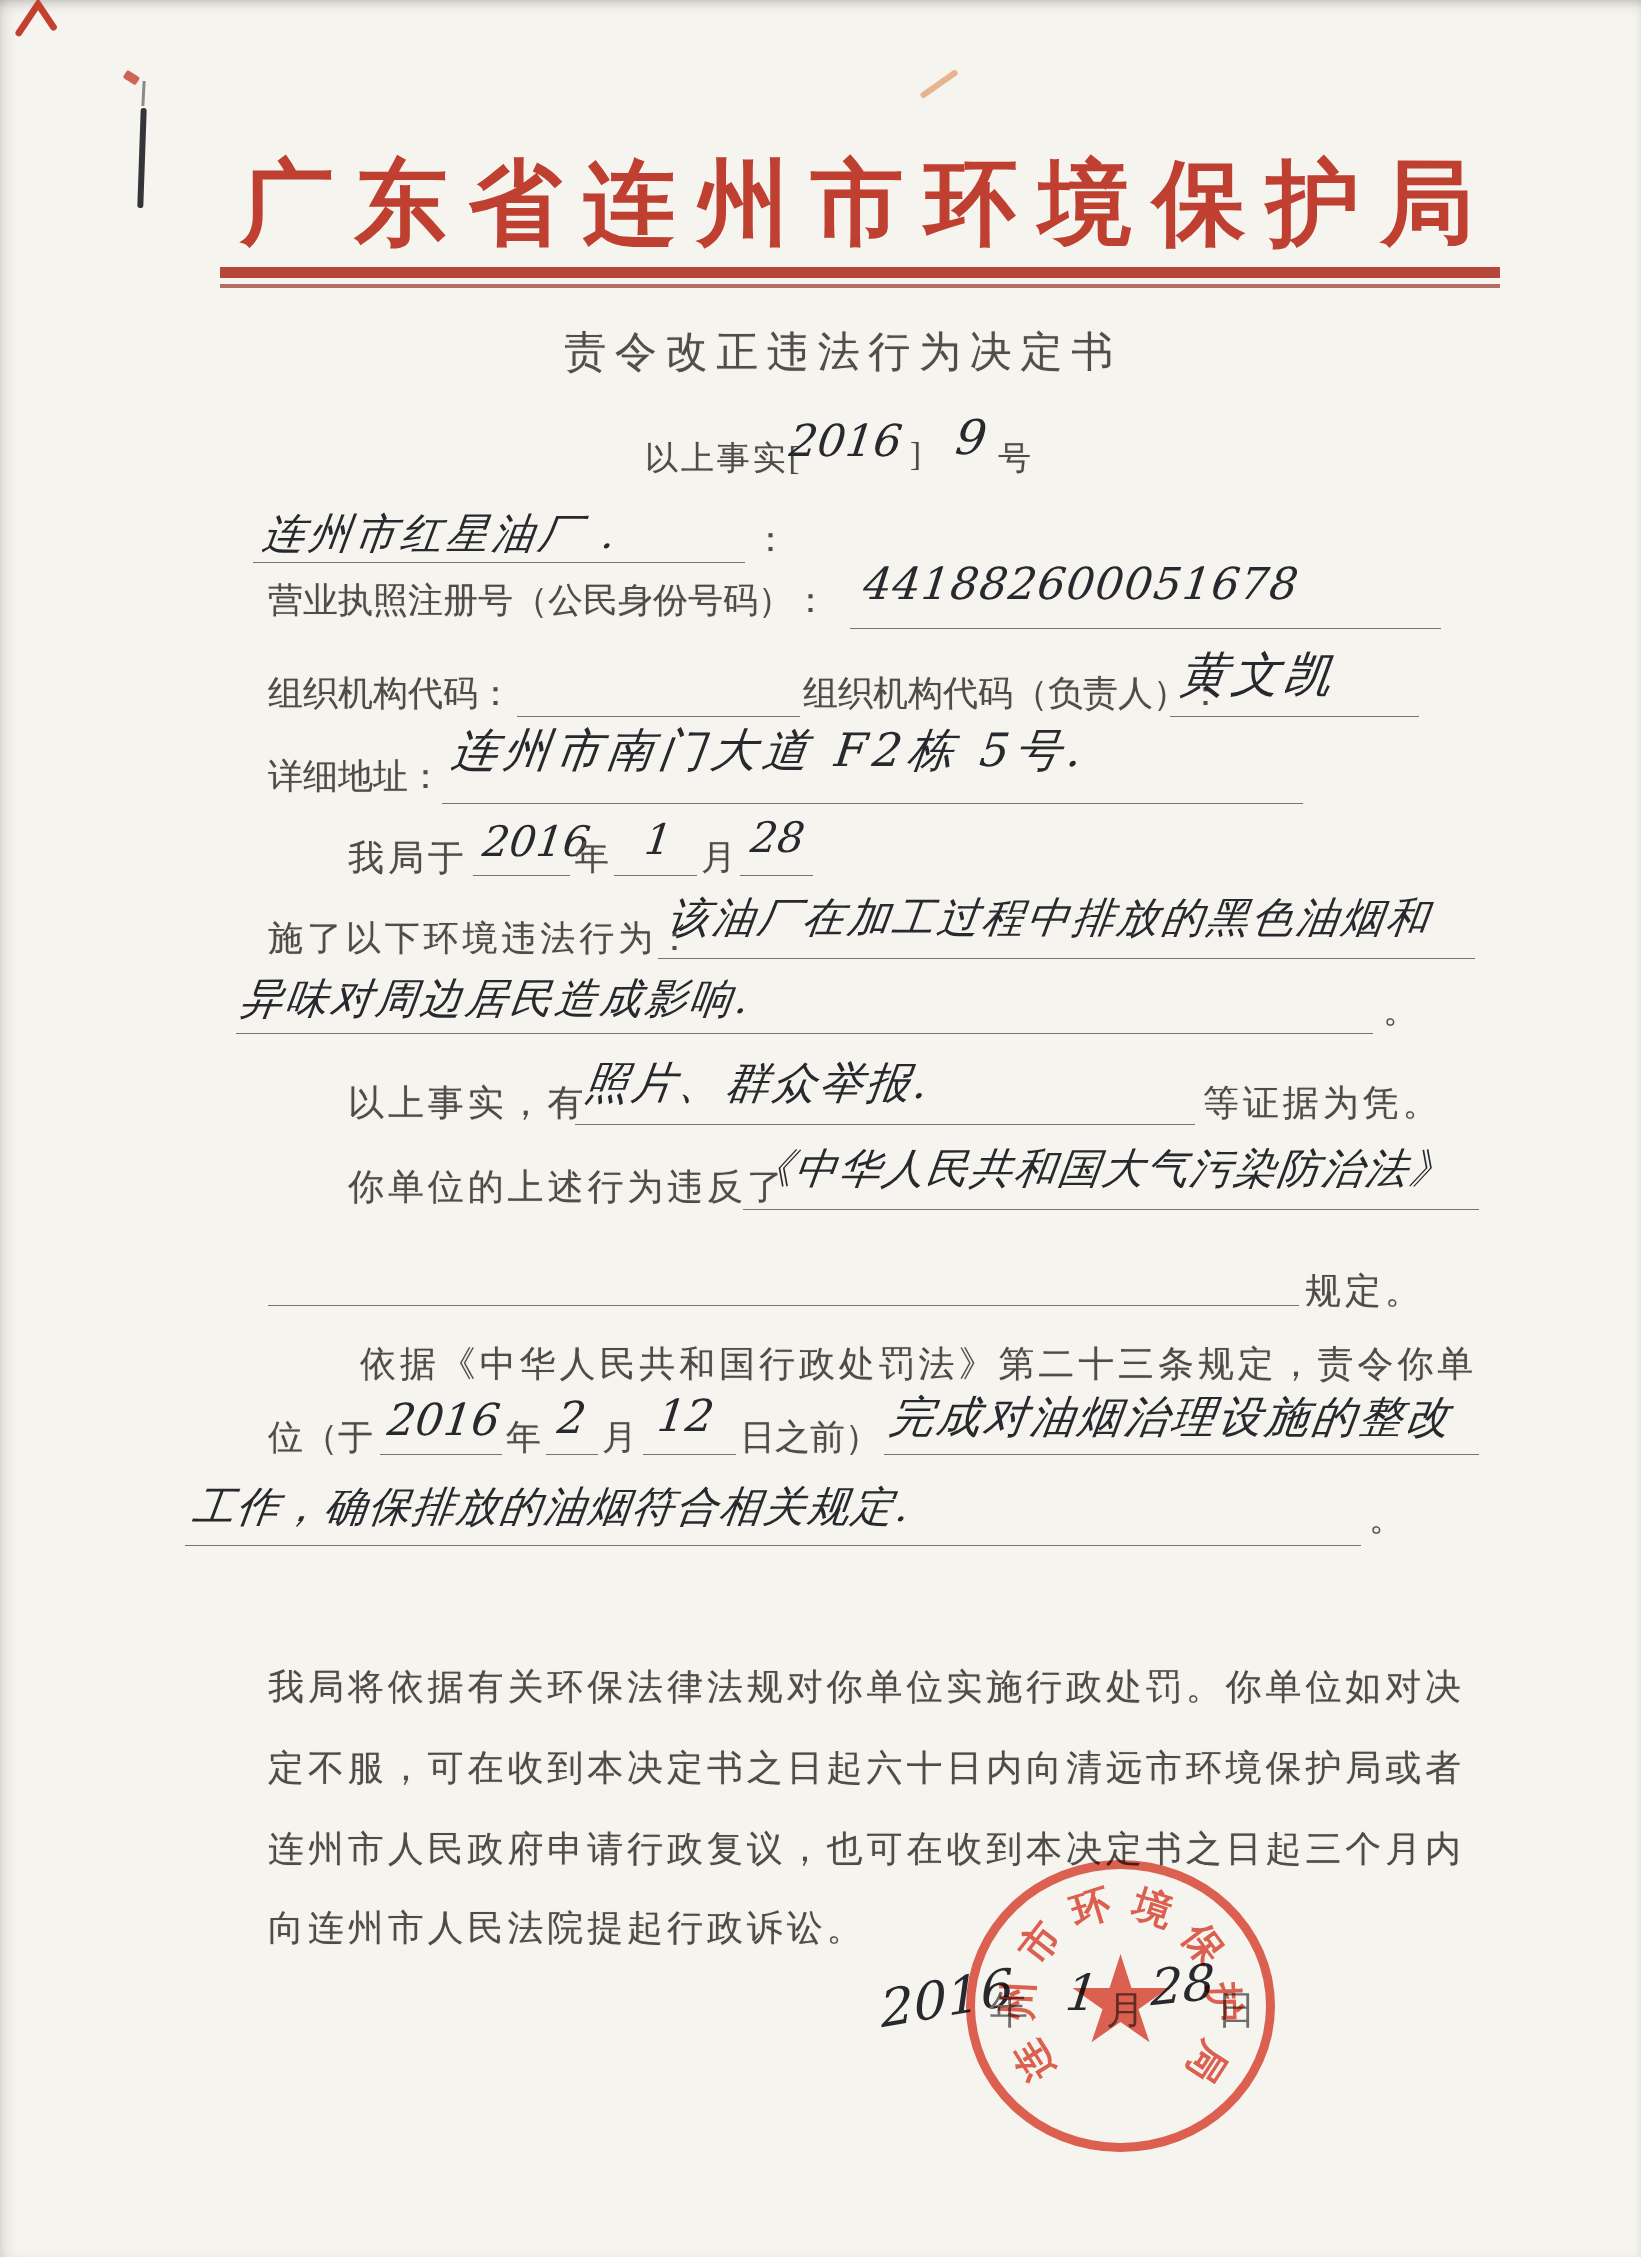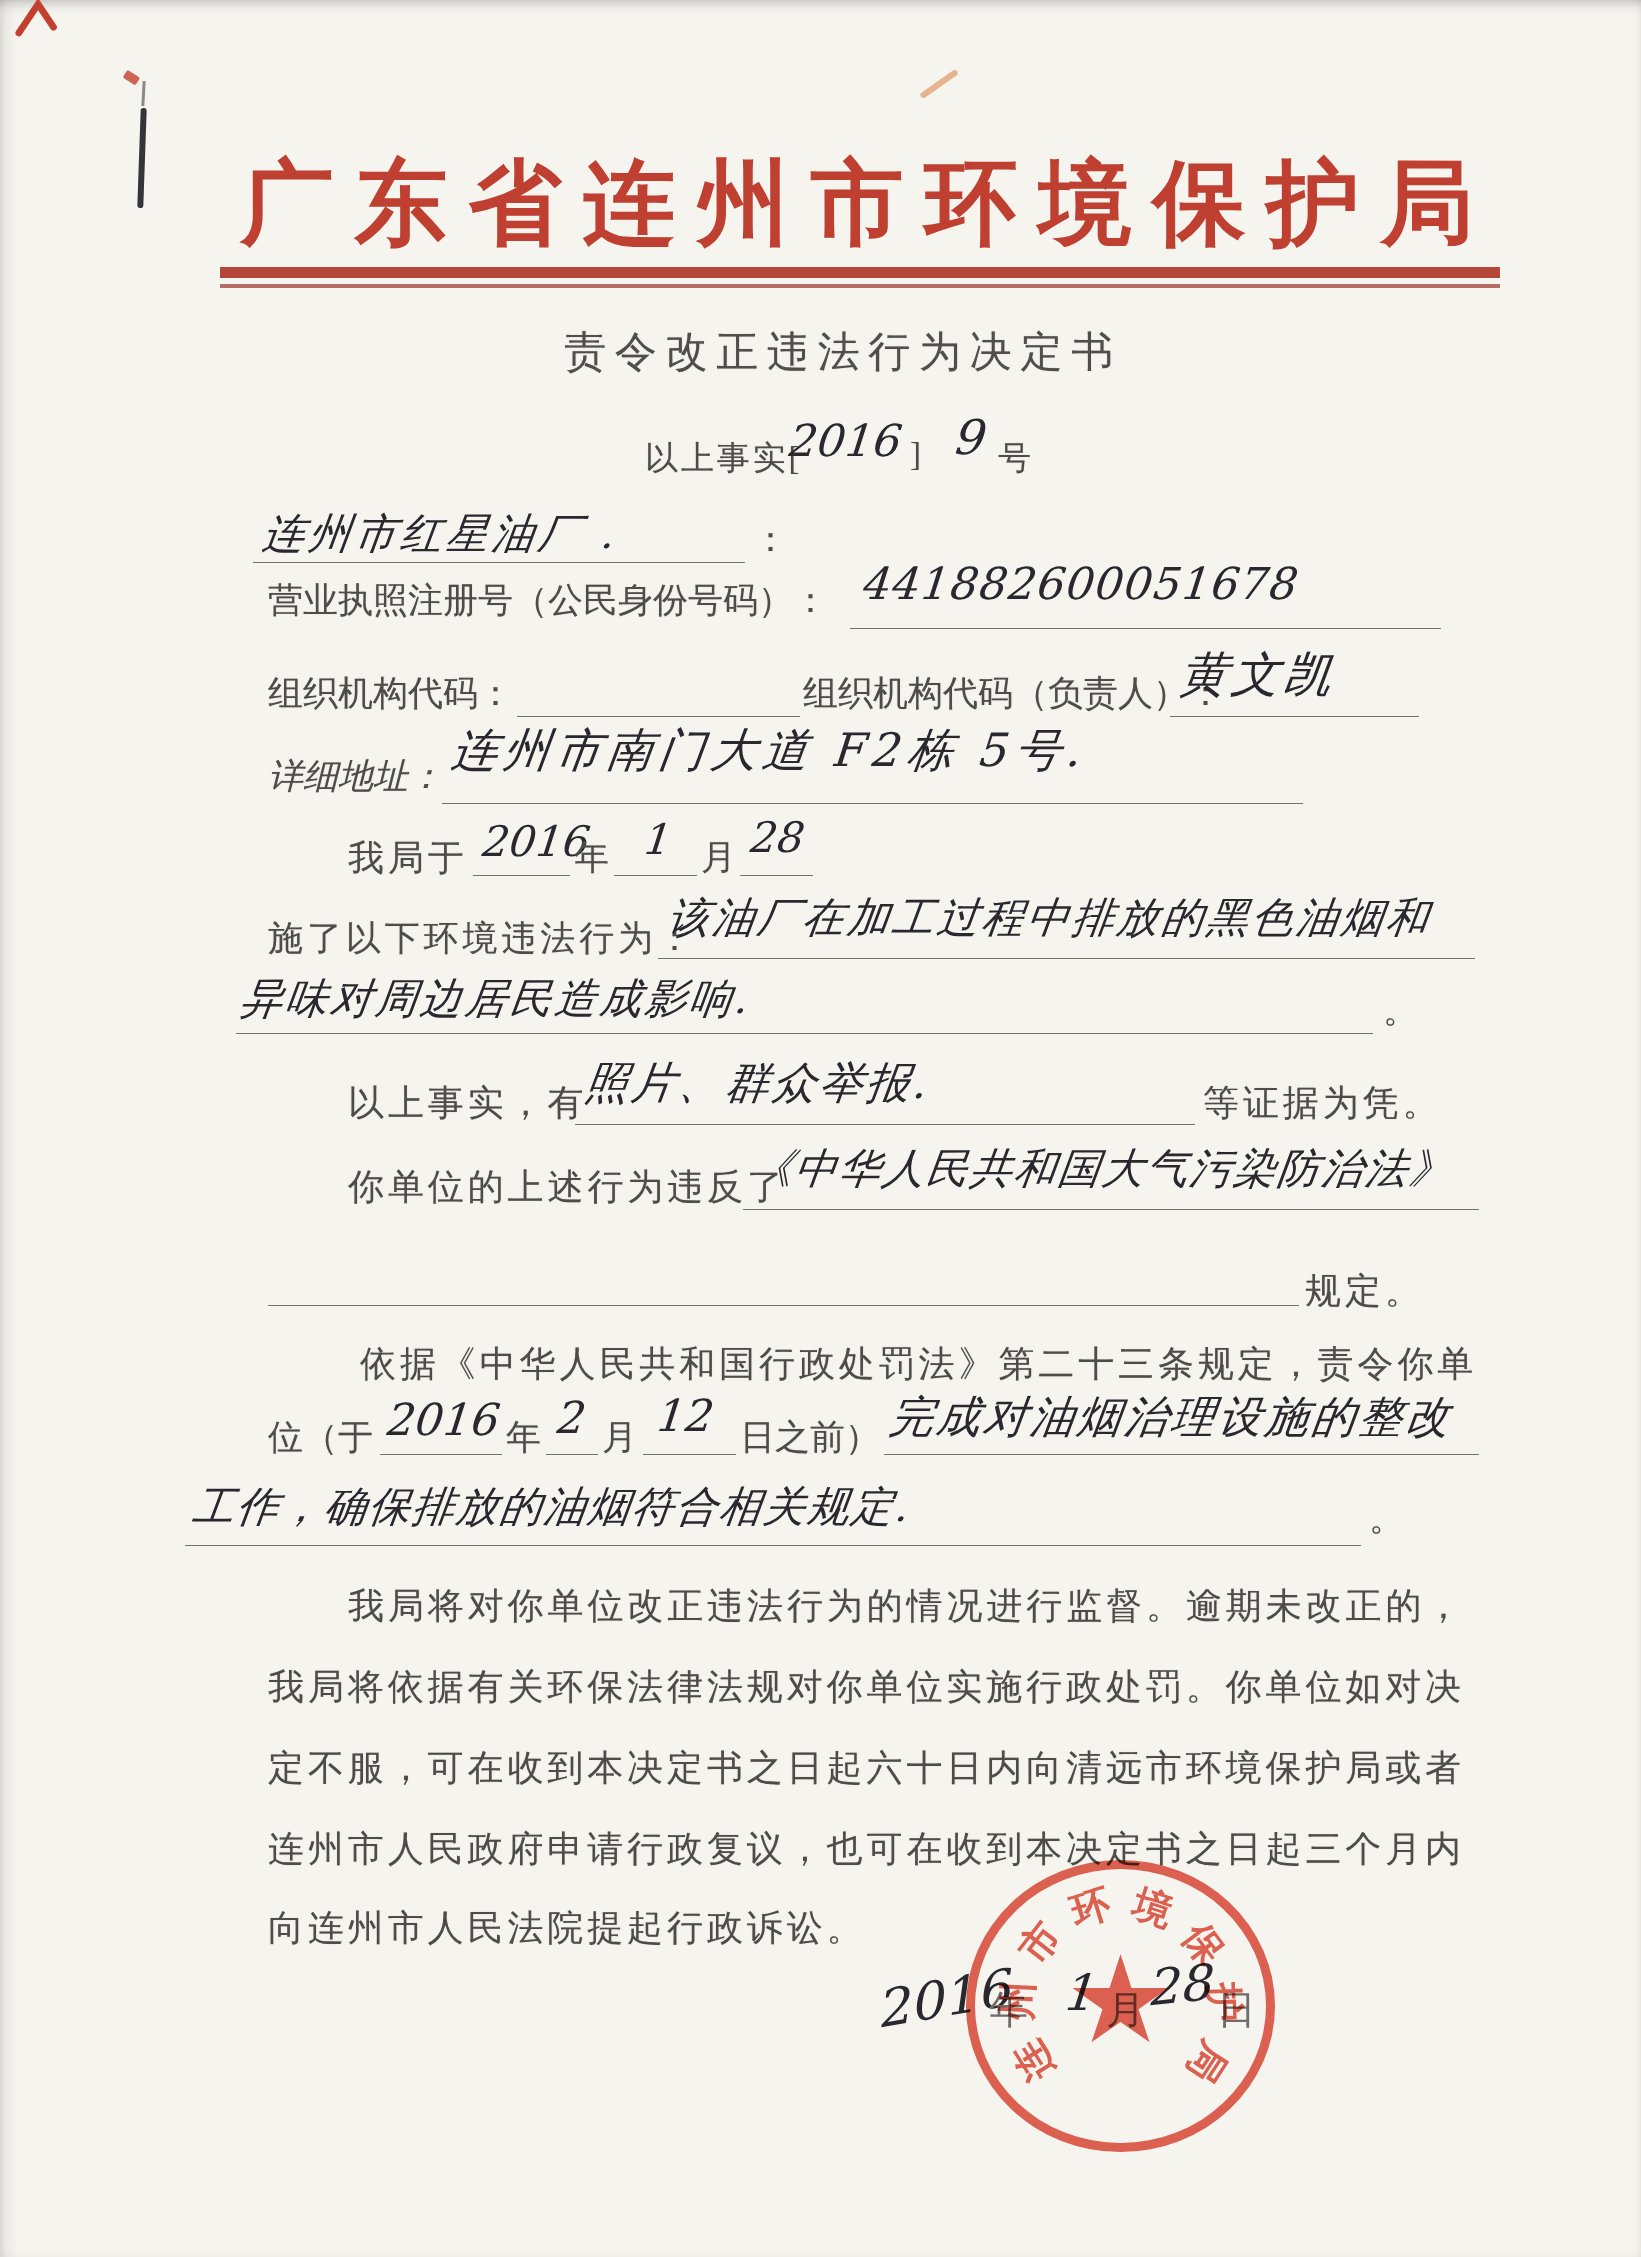--- a/index.html
+++ b/index.html
@@ -72,21 +72,21 @@
   <span class="print lbl" style="left:268px;top:577px;">营业执照注册号（公民身份号码）：</span>
   <span class="hw" style="left:864px;top:558px;font-size:44px;letter-spacing:1px;">441882600051678</span>
   <div class="ul" style="left:850px;top:628px;width:591px;"></div>
 
   <span class="print lbl" style="left:268px;top:670px;">组织机构代码：</span>
   <div class="ul" style="left:517px;top:716px;width:283px;"></div>
   <span class="print lbl" style="left:803px;top:670px;">组织机构代码（负责人）：</span>
   <span class="hw" style="left:1180px;top:643px;font-size:48px;letter-spacing:3.9px;">黄文凯</span>
   <div class="ul" style="left:1170px;top:716px;width:249px;"></div>
 
-  <span class="print lbl" style="left:268px;top:753px;font-style:italic;">详细地址：</span>
+  <span class="print lbl" style="left:268px;top:753px;">详细地址：</span>
   <span class="hw" style="left:452px;top:720px;font-size:46px;letter-spacing:5.8px;">连州市南门大道 F2栋 5号.</span>
   <div class="ul" style="left:442px;top:803px;width:861px;"></div>
 
   <span class="print" style="left:348px;top:834px;">我局于</span>
   <span class="hw" style="left:483px;top:817px;font-size:42px;">2016</span>
   <div class="ul" style="left:473px;top:875px;width:97px;"></div>
   <span class="print lbl" style="left:574px;top:834px;">年</span>
   <span class="hw" style="left:645px;top:815px;font-size:42px;">1</span>
   <div class="ul" style="left:614px;top:875px;width:83px;"></div>
   <span class="print lbl" style="left:701px;top:834px;">月</span>
@@ -121,21 +121,20 @@
   <span class="print lbl" style="left:602px;top:1414px;">月</span>
   <span class="hw" style="left:658px;top:1390px;font-size:44px;">12</span>
   <div class="ul" style="left:643px;top:1454px;width:93px;"></div>
   <span class="print lbl" style="left:740px;top:1414px;">日之前）</span>
   <span class="hw" style="left:890px;top:1388px;font-size:44px;letter-spacing:2.9px;">完成对油烟治理设施的整改</span>
   <div class="ul" style="left:884px;top:1454px;width:595px;"></div>
   <span class="hw" style="left:193px;top:1479px;font-size:42px;letter-spacing:1.9px;">工作，确保排放的油烟符合相关规定.</span>
   <div class="ul" style="left:185px;top:1545px;width:1176px;"></div>
   <span class="print lbl" style="left:1369px;top:1495px;">。</span>
 
-  <span class="print" style="left:348px;top:1582px;">我局将对你单位改正违法行为的情况进行监督。逾期未改正的，</span>
   <span class="print" style="left:268px;top:1663px;">我局将依据有关环保法律法规对你单位实施行政处罚。你单位如对决</span>
   <span class="print" style="left:268px;top:1744px;">定不服，可在收到本决定书之日起六十日内向清远市环境保护局或者</span>
   <span class="print" style="left:268px;top:1825px;">连州市人民政府申请行政复议，也可在收到本决定书之日起三个月内</span>
   <span class="print" style="left:268px;top:1904px;">向连州市人民法院提起行政诉讼。</span>
 
   <span class="hw" style="left:881px;top:1968px;font-size:52px;transform:skewX(-7deg) rotate(-10deg);">2016</span>
   <span class="sign-print" style="left:989px;top:1983px;">年</span>
   <span class="hw" style="left:1066px;top:1964px;font-size:50px;">1</span>
   <span class="sign-print" style="left:1106px;top:1983px;">月</span>
   <span class="hw" style="left:1151px;top:1956px;font-size:50px;transform:skewX(-7deg) rotate(-6deg);">28</span>

